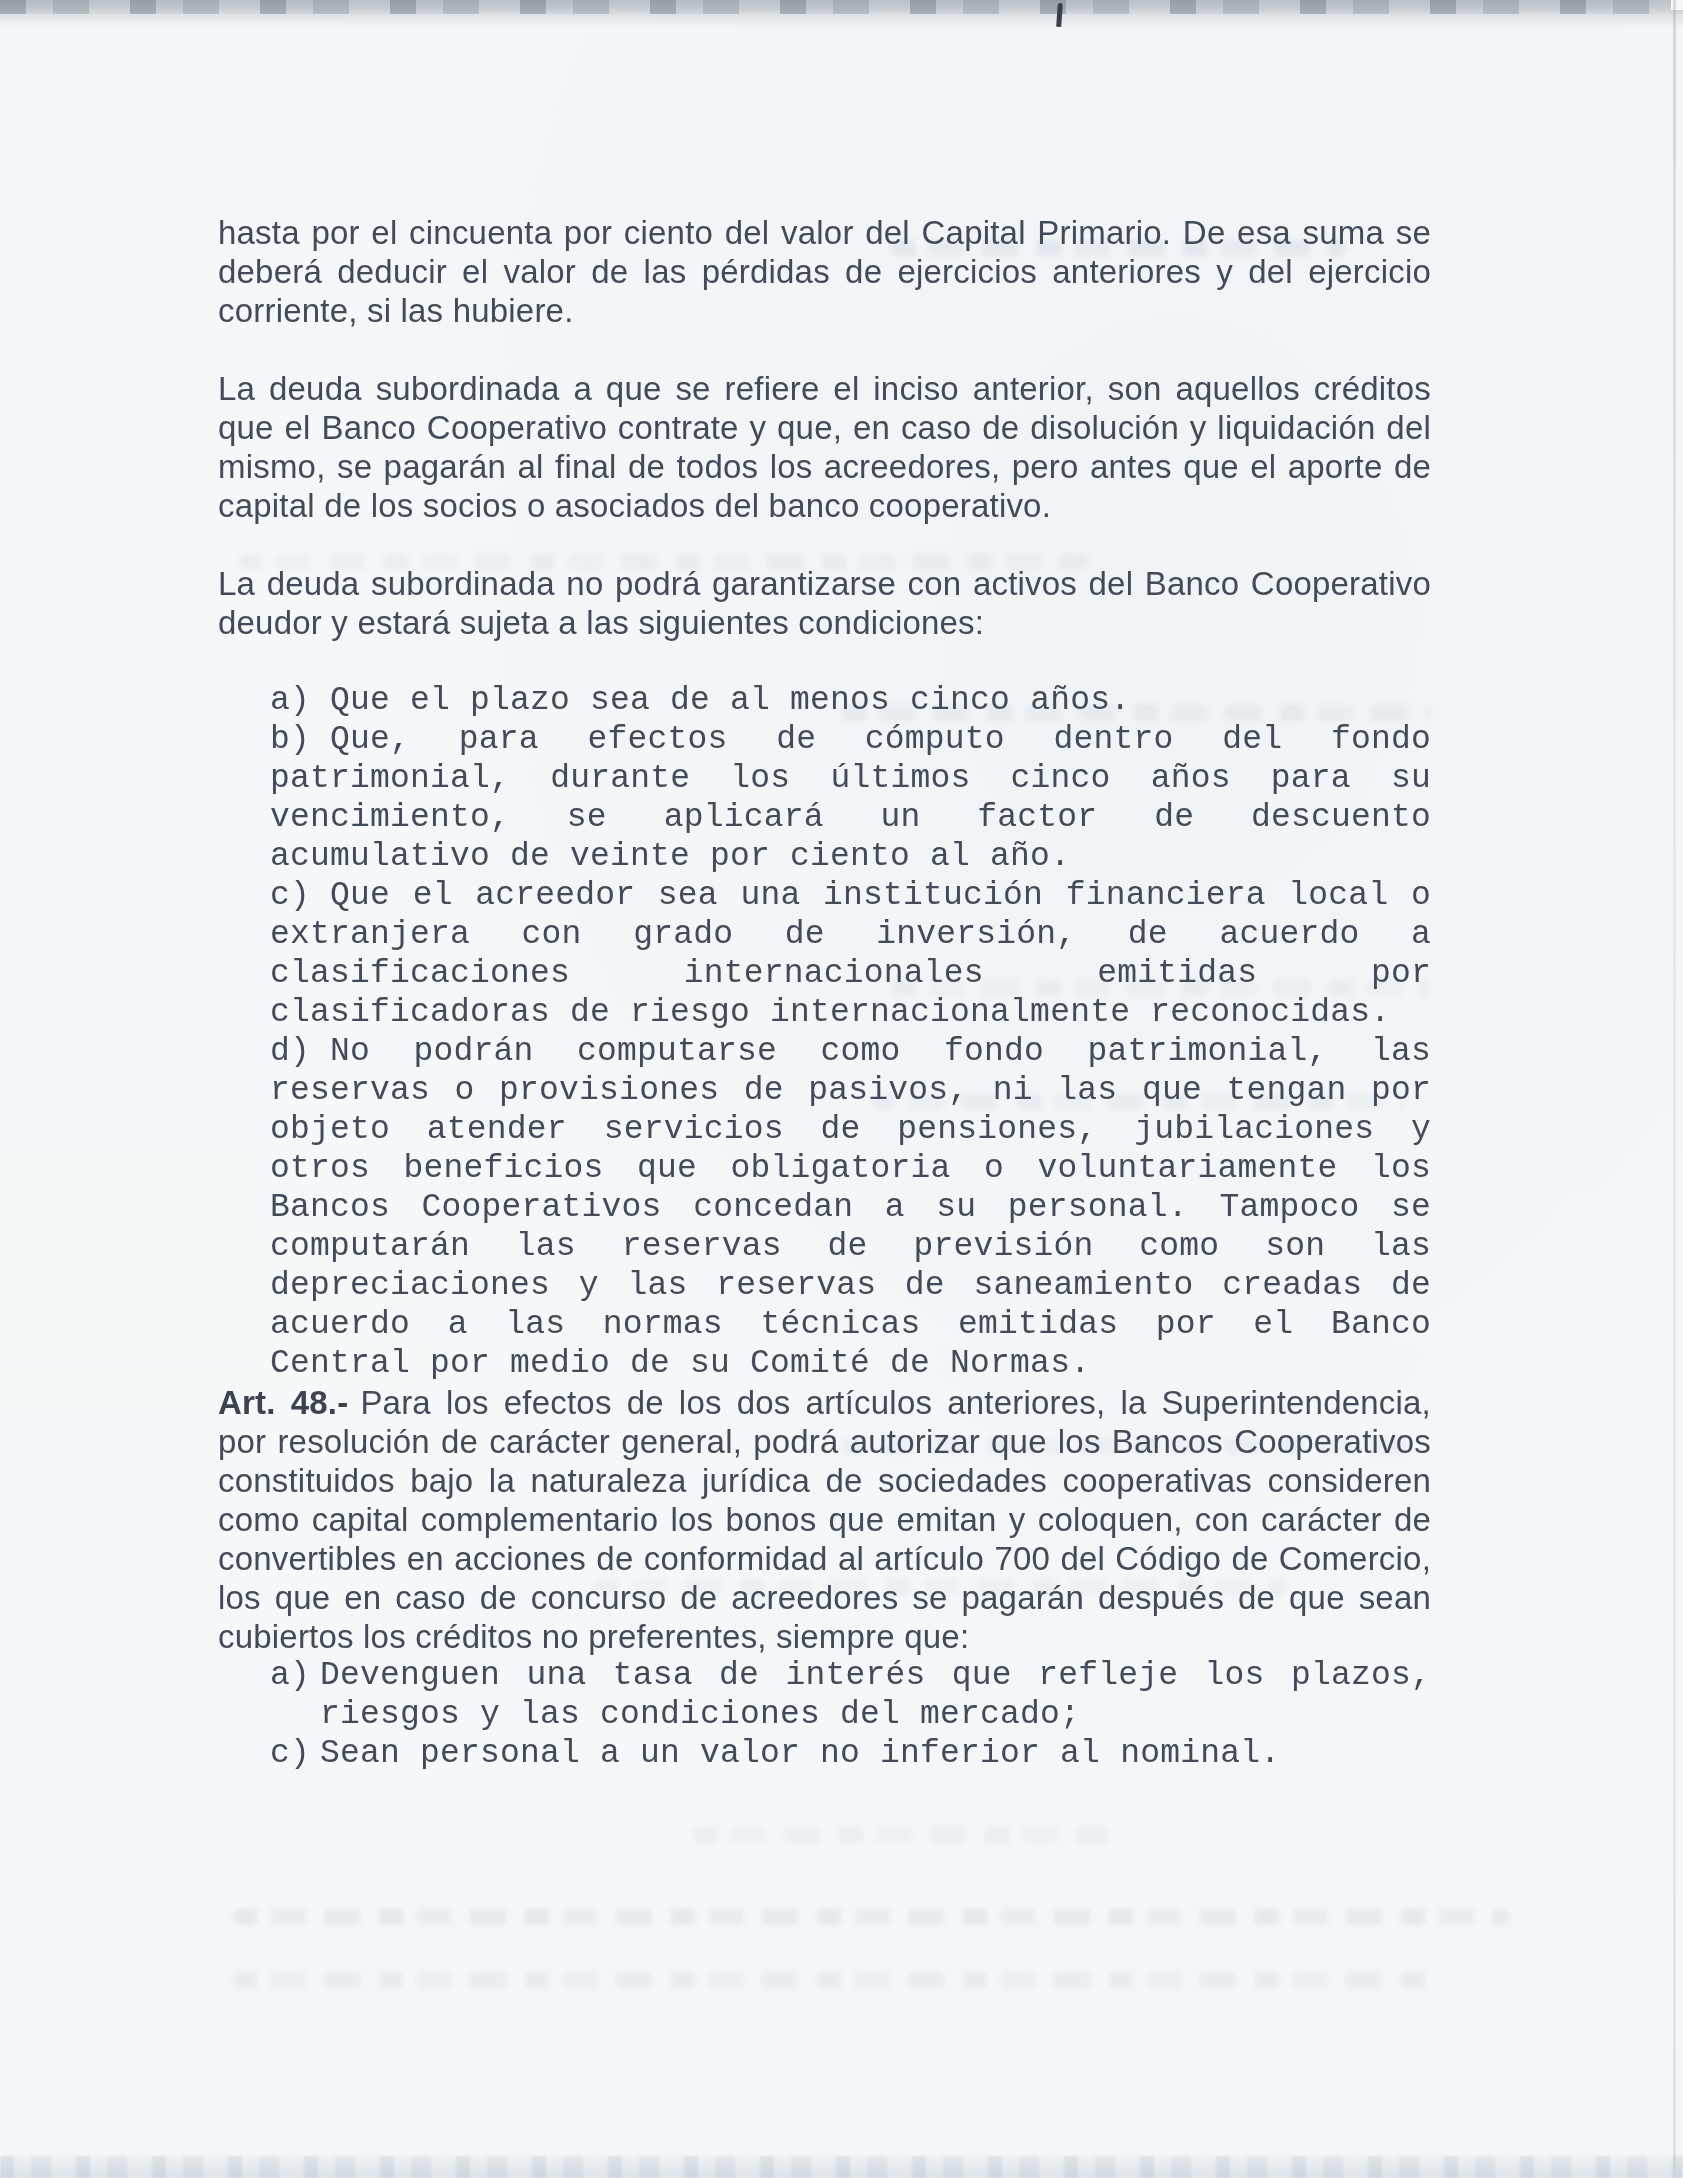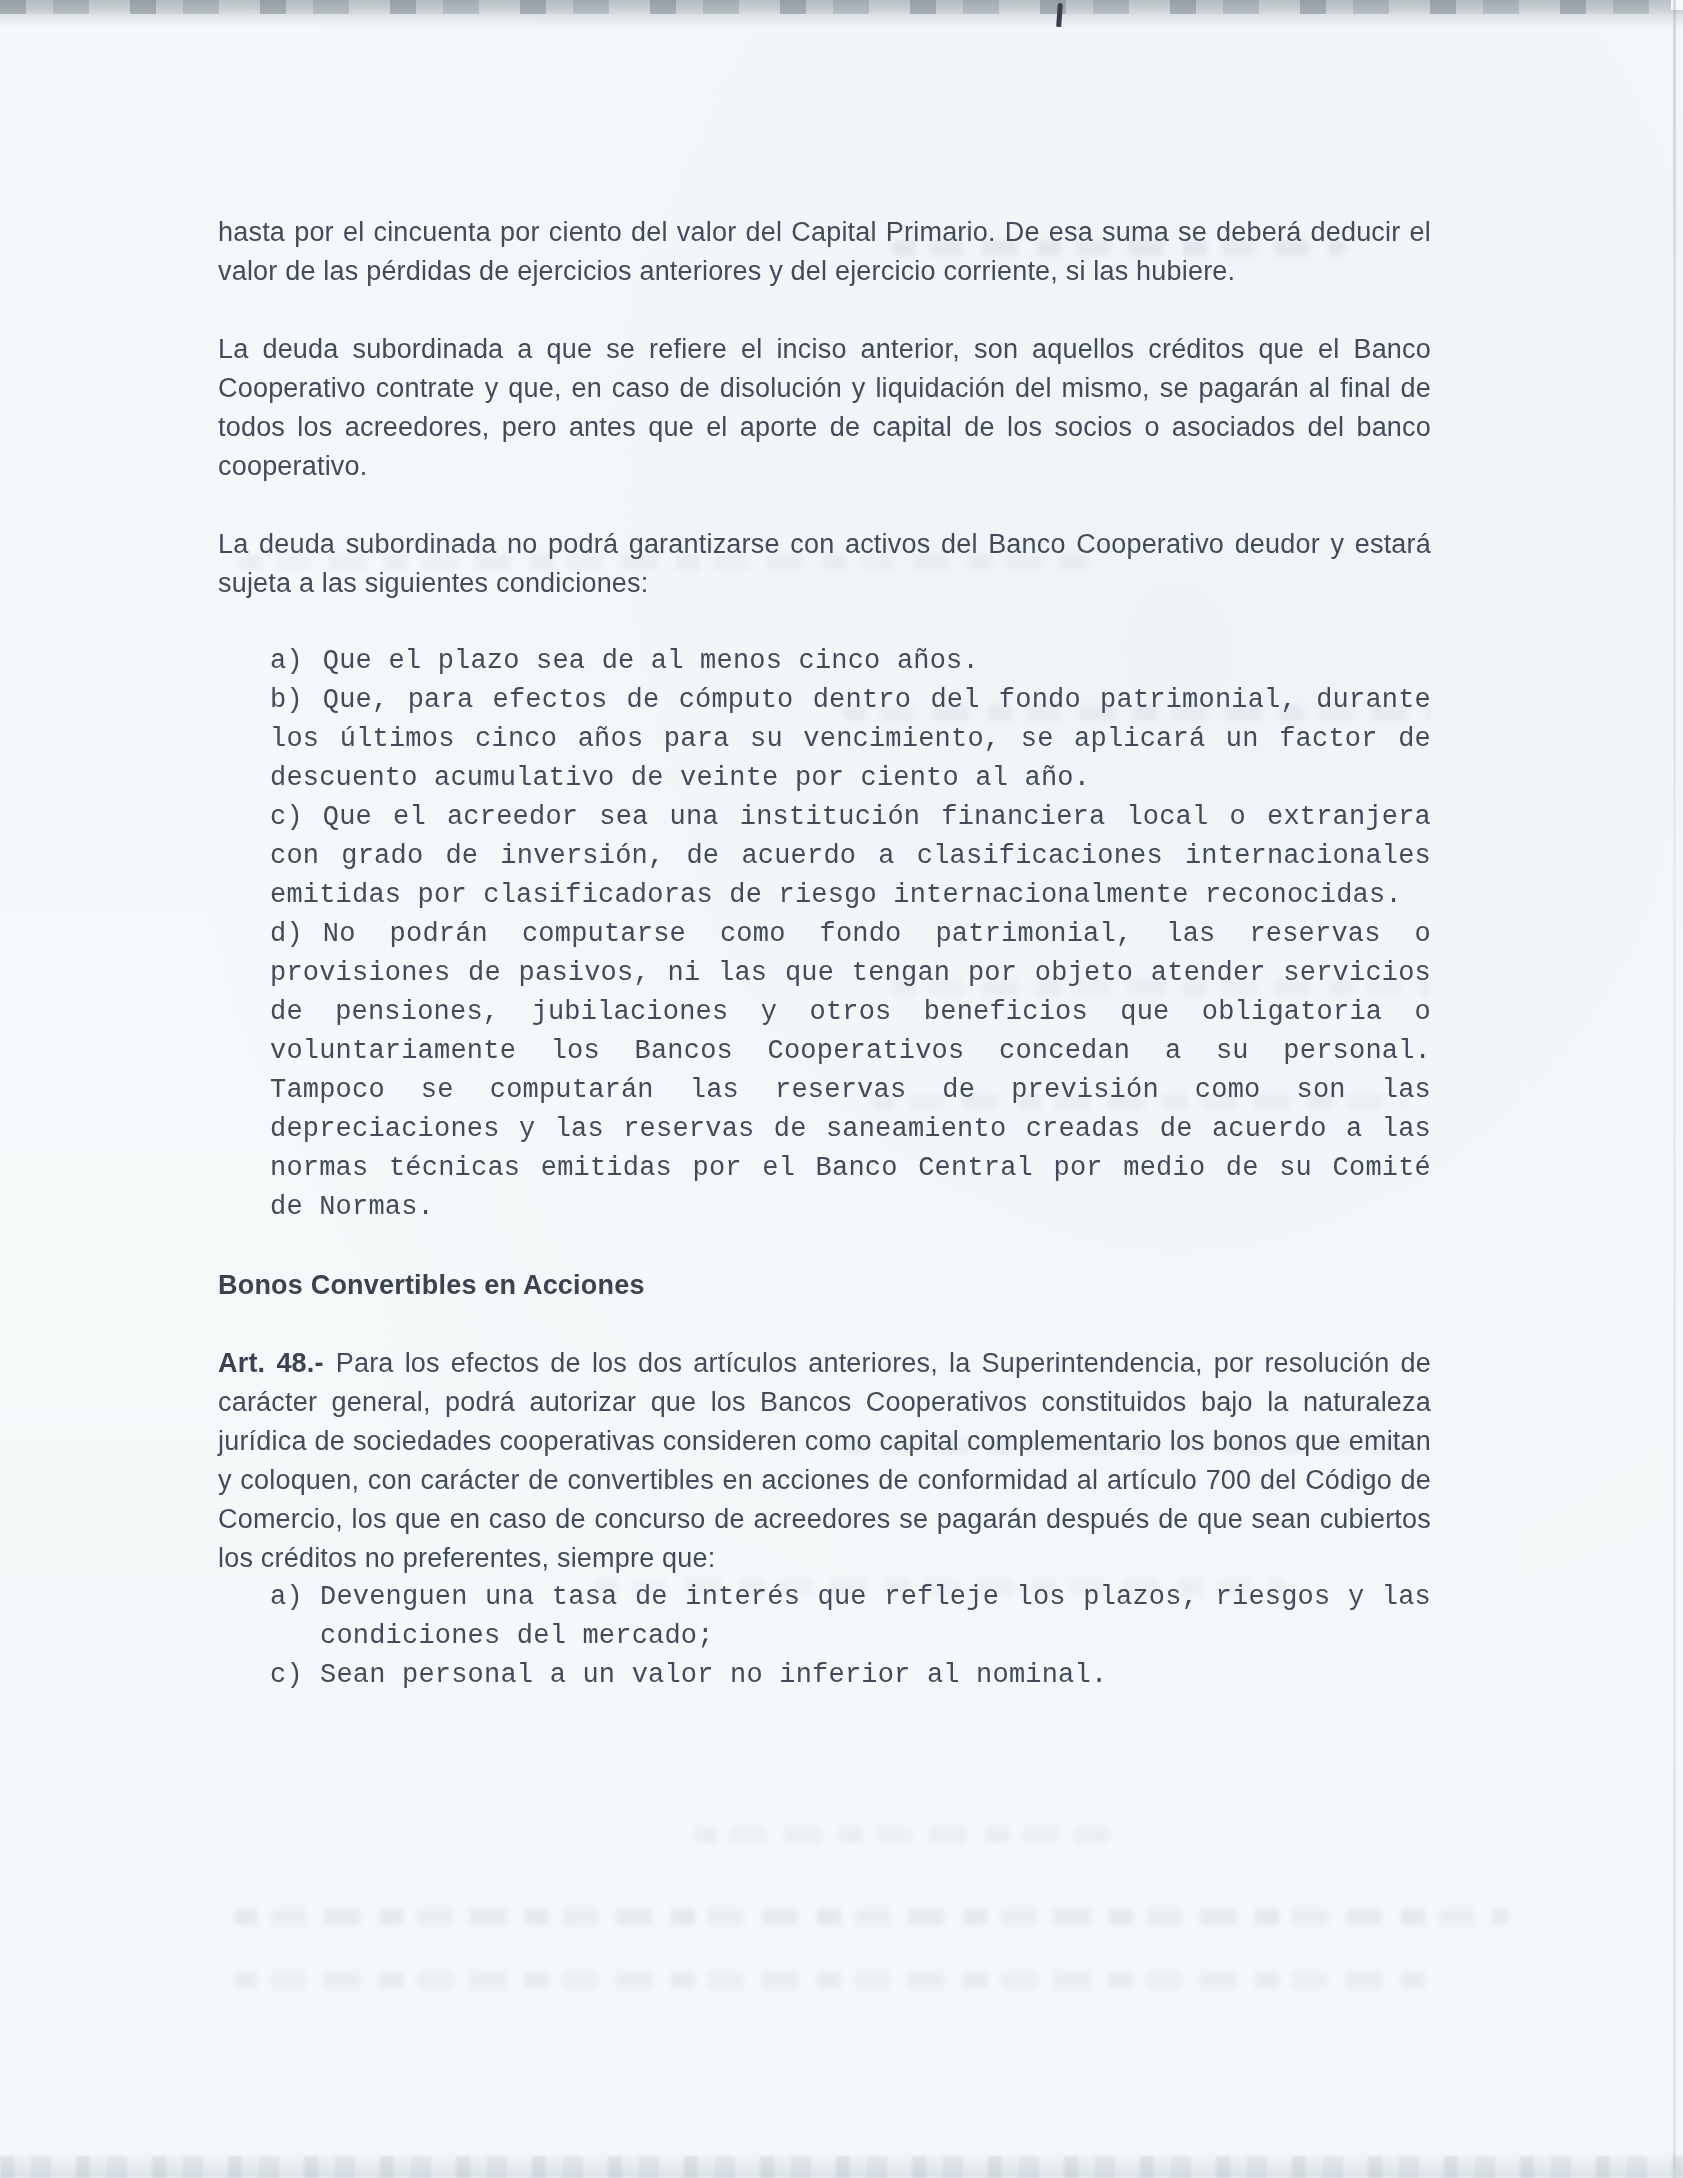--- a/index.html
+++ b/index.html
@@ -51,21 +51,21 @@
     position:absolute;height:16px;border-radius:8px;
     background:repeating-linear-gradient(90deg,
       rgba(96,118,148,.10) 0 24px, rgba(96,118,148,0) 24px 38px,
       rgba(96,118,148,.07) 38px 73px, rgba(96,118,148,0) 73px 91px,
       rgba(96,118,148,.09) 91px 127px, rgba(96,118,148,0) 127px 146px);
     filter:blur(2.5px);
   }
   
   .content{
     position:absolute;left:218px;top:213px;width:1213px;
-    font-size:27px;line-height:39px;letter-spacing:0.2px;
+    font-size:33px;line-height:39px;letter-spacing:0.2px;
     text-align:justify;
   }
   .content p{margin:0 0 39px 0;}
   .content p.tight{margin-bottom:0;}
   .heading{font-weight:bold;color:#3b4350;margin:0;}
   .art-label{font-weight:bold;color:#3b4350;padding-right:12px;}
   .list{margin:0;font-family:Liberation Mono, monospace;}
   .list.gap-top{margin-top:39px;}
   .li{margin-left:52px;text-align:justify;}
   .li .marker{padding-right:20px;}
@@ -103,21 +103,20 @@
 
     <p class="tight">La deuda subordinada no podrá garantizarse con activos del Banco Cooperativo deudor y estará sujeta a las siguientes condiciones:</p>
 
     <div class="list gap-top">
       <div class="li"><span class="marker">a)</span><span>Que el plazo sea de al menos cinco años.</span></div>
       <div class="li"><span class="marker">b)</span><span>Que, para efectos de cómputo dentro del fondo patrimonial, durante los últimos cinco años para su vencimiento, se aplicará un factor de descuento acumulativo de veinte por ciento al año.</span></div>
       <div class="li"><span class="marker">c)</span><span>Que el acreedor sea una institución financiera local o extranjera con grado de inversión, de acuerdo a clasificaciones internacionales emitidas por clasificadoras de riesgo internacionalmente reconocidas.</span></div>
       <div class="li"><span class="marker">d)</span><span>No podrán computarse como fondo patrimonial, las reservas o provisiones de pasivos, ni las que tengan por objeto atender servicios de pensiones, jubilaciones y otros beneficios que obligatoria o voluntariamente los Bancos Cooperativos concedan a su personal. Tampoco se computarán las reservas de previsión como son las depreciaciones y las reservas de saneamiento creadas de acuerdo a las normas técnicas emitidas por el Banco Central por medio de su Comité de Normas.</span></div>
     </div>
 
-    <p class="heading" style="margin-top:39px;">Bonos Convertibles en Acciones</p>
 
     <p class="tight"><span class="art-label">Art. 48.-</span><span>Para los efectos de los dos artículos anteriores, la Superintendencia, por resolución de carácter general, podrá autorizar que los Bancos Cooperativos constituidos bajo la naturaleza jurídica de sociedades cooperativas consideren como capital complementario los bonos que emitan y coloquen, con carácter de convertibles en acciones de conformidad al artículo 700 del Código de Comercio, los que en caso de concurso de acreedores se pagarán después de que sean cubiertos los créditos no preferentes, siempre que:</span></p>
 
     <div class="list">
       <div class="li hang"><span class="marker">a)</span><span>Devenguen una tasa de interés que refleje los plazos, riesgos y las condiciones del mercado;</span></div>
       <div class="li hang"><span class="marker">c)</span><span>Sean personal a un valor no inferior al nominal.</span></div>
     </div>
 
 
   </div>

